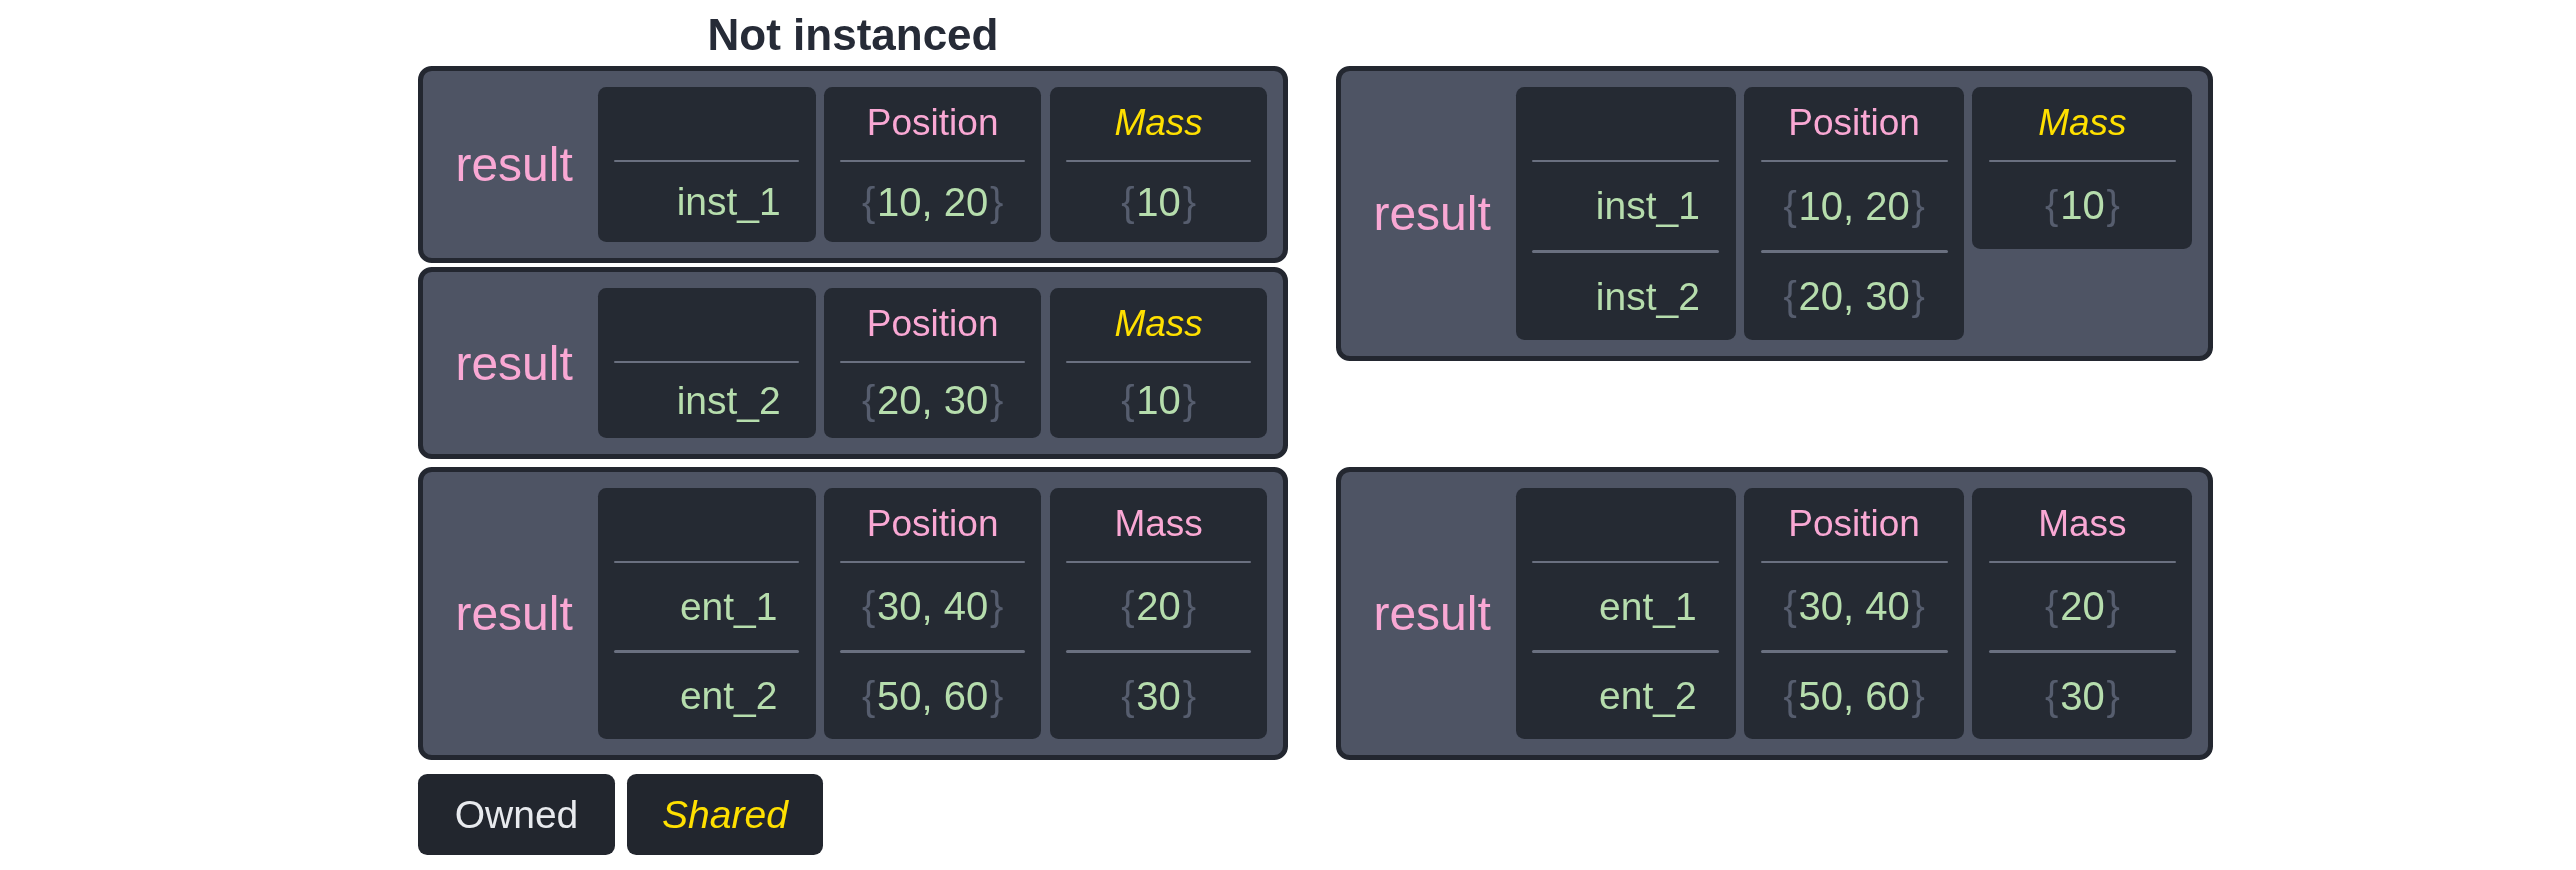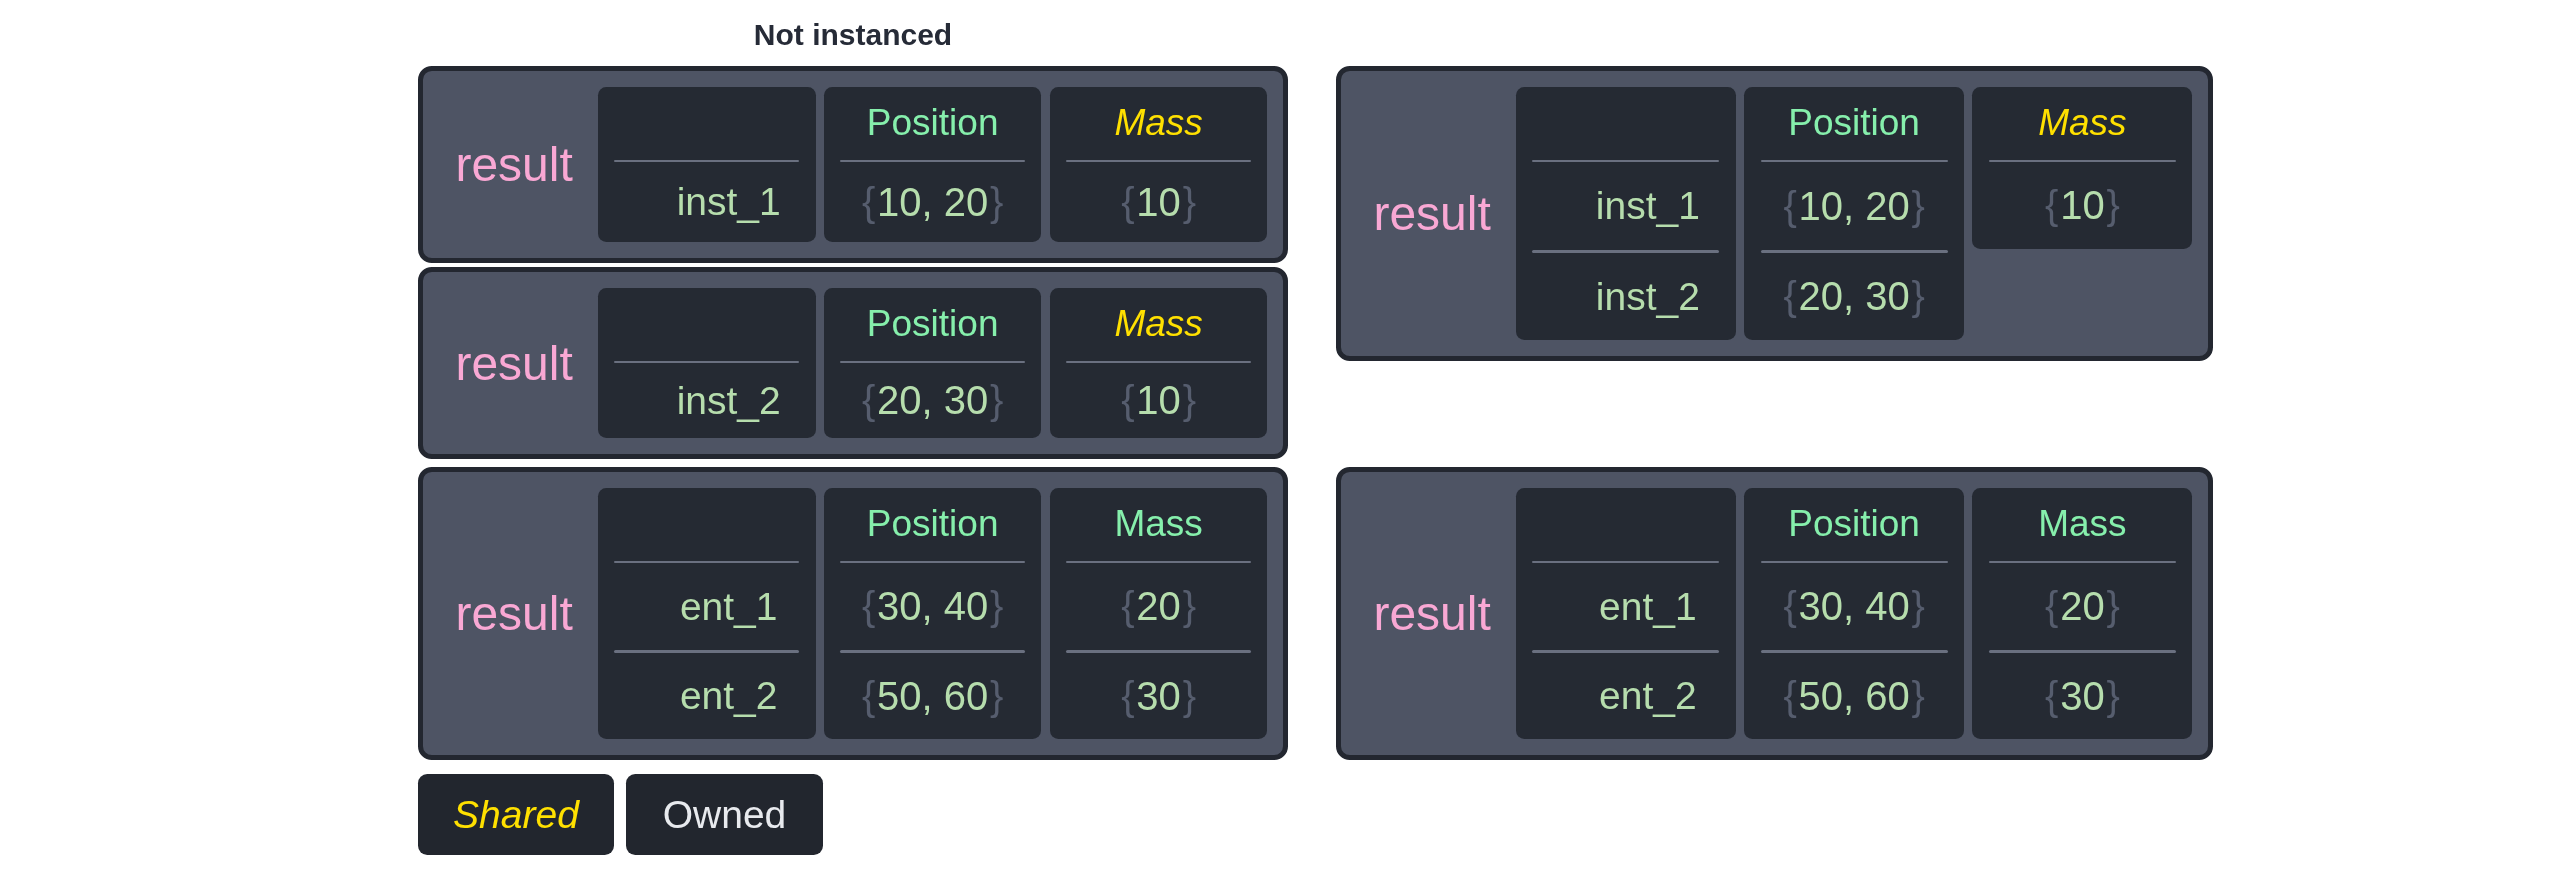--- a/index.html
+++ b/index.html
@@ -16,21 +16,21 @@
     width: 2576px;
     height: 870px;
     background: #ffffff;
   }
   .title {
     position: absolute;
     top: 9.2px;
     height: 51px;
     line-height: 51px;
     text-align: center;
-    font-size: 30px;
+    font-size: 44px;
     font-weight: 700;
     color: #262b37;
   }
   .box {
     position: absolute;
     box-sizing: border-box;
     background: #4e5464;
     border: 5.5px solid #232730;
     border-radius: 13.8px;
     display: flex;
@@ -57,21 +57,21 @@
   .cell.short {
     align-self: flex-start;
     height: 162px;
   }
   .cell-header {
     flex: 0 0 73px;
     display: flex;
     align-items: center;
     justify-content: center;
     font-size: 37px;
-    color: #86efac;
+    color: #f9a8d4;
   }
   .cell-header.shared {
     color: #ffe000;
     font-style: italic;
   }
   .divider {
     flex: 0 0 2.8px;
     background: #6a7080;
     border-radius: 1.8px;
     margin: 0 16.5px;
@@ -282,18 +282,18 @@
       <div class="divider"></div>
       <div class="row value">
           <span class="brace">{</span>
           <span>30</span>
           <span class="brace">}</span>
         </div>
     </div>
   </div>
 
   <div class="legend">
+    <div class="chip owned">Owned</div>
     <div class="chip shared">Shared</div>
-    <div class="chip owned">Owned</div>
   </div>
 
 </div>
 
 
 </body></html>

